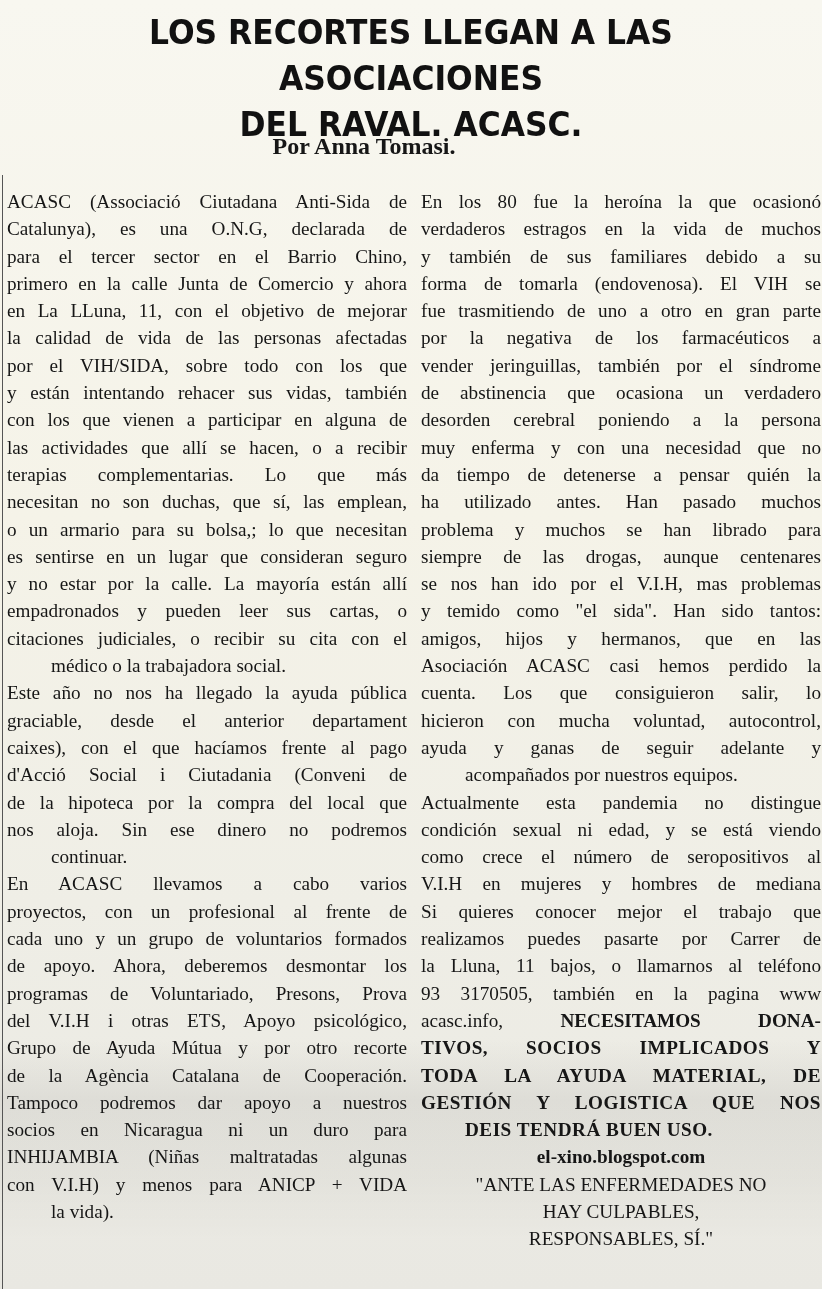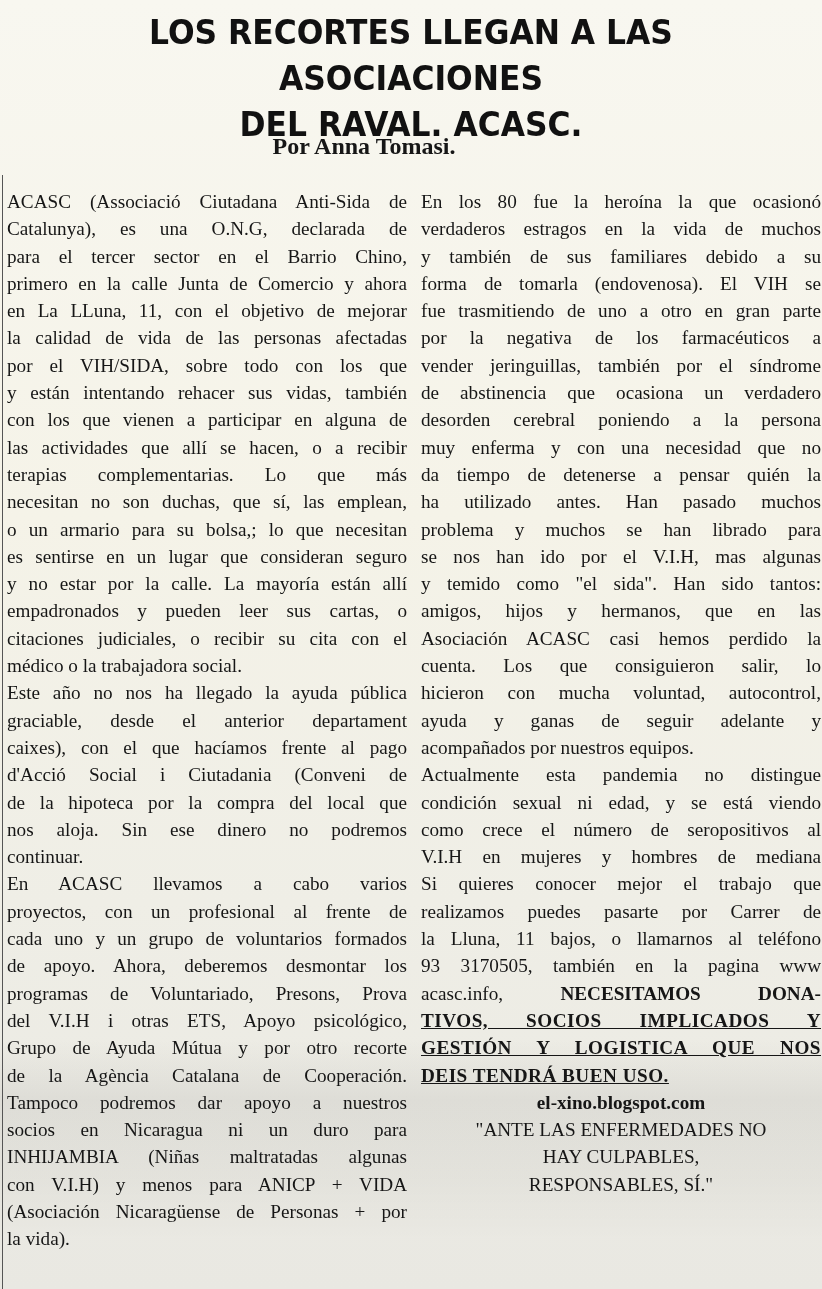--- a/index.html
+++ b/index.html
@@ -33,24 +33,24 @@
   .col {
     position: absolute; top: 188px; width: 400px;
     font-size: 19.2px; line-height: 27.3px;
   }
   .col.left { left: 7px; }
   .col.right { left: 421px; }
   .ln {
     display: block; white-space: nowrap; text-align: justify; text-align-last: justify;
     height: 27.3px; overflow: visible;
   }
-  .ln.last { text-align-last: left; }
+  .ln.last { text-align-last: left; margin-left: 44px; }
   .ln.center { text-align: center; text-align-last: center; }
   .b { font-weight: bold; }
-  .bold-block .ln { font-weight: bold; letter-spacing: 0.5px; text-decoration: underline; }
+  .bold-block .ln { font-weight: bold; letter-spacing: 0.5px; }
   .blog { font-weight: bold; text-align: left; text-align-last: center; }
 </style>
 </head>
 <body>
 
 <div class="page-shade"></div>
 <div class="left-rule"></div>
 
 <div class="title">
   <div>LOS RECORTES LLEGAN A LAS ASOCIACIONES</div>
@@ -90,59 +90,60 @@
     <span class="ln">cada uno y un grupo de voluntarios formados</span>
     <span class="ln">de apoyo. Ahora, deberemos desmontar los</span>
     <span class="ln">programas de Voluntariado, Presons, Prova</span>
     <span class="ln">del V.I.H i otras ETS, Apoyo psicológico,</span>
     <span class="ln">Grupo de Ayuda Mútua y por otro recorte</span>
     <span class="ln">de la Agència Catalana de Cooperación.</span>
     <span class="ln">Tampoco podremos dar apoyo a nuestros</span>
     <span class="ln">socios en Nicaragua ni un duro para</span>
     <span class="ln">INHIJAMBIA (Niñas maltratadas algunas</span>
     <span class="ln">con V.I.H) y menos para ANICP + VIDA</span>
-    <span class="ln">(Asociación Nicaragüense de Personas + por</span>
     <span class="ln last">la vida).</span>
   </div>
 
 <div class="col right" id="col-right">
   <div id="right-lines">
       <span class="ln">En los 80 fue la heroína la que ocasionó</span>
       <span class="ln">verdaderos estragos en la vida de muchos</span>
       <span class="ln">y también de sus familiares debido a su</span>
       <span class="ln">forma de tomarla (endovenosa). El VIH se</span>
       <span class="ln">fue trasmitiendo de uno a otro en gran parte</span>
       <span class="ln">por la negativa de los farmacéuticos a</span>
       <span class="ln">vender jeringuillas, también por el síndrome</span>
       <span class="ln">de abstinencia que ocasiona un verdadero</span>
       <span class="ln">desorden cerebral poniendo a la persona</span>
       <span class="ln">muy enferma y con una necesidad que no</span>
       <span class="ln">da tiempo de detenerse a pensar quién la</span>
       <span class="ln">ha utilizado antes. Han pasado muchos</span>
       <span class="ln">problema y muchos se han librado para</span>
-      <span class="ln">se nos han ido por el V.I.H, mas algunas</span>
+      <span class="ln">siempre de las drogas, aunque centenares</span>
+      <span class="ln">se nos han ido por el V.I.H, mas problemas</span>
       <span class="ln">y temido como "el sida". Han sido tantos:</span>
       <span class="ln">amigos, hijos y hermanos, que en las</span>
       <span class="ln">Asociación ACASC casi hemos perdido la</span>
       <span class="ln">cuenta. Los que consiguieron salir, lo</span>
       <span class="ln">hicieron con mucha voluntad, autocontrol,</span>
       <span class="ln">ayuda y ganas de seguir adelante y</span>
       <span class="ln last">acompañados por nuestros equipos.</span>
       <span class="ln">Actualmente esta pandemia no distingue</span>
       <span class="ln">condición sexual ni edad, y se está viendo</span>
       <span class="ln">como crece el número de seropositivos al</span>
       <span class="ln">V.I.H  en mujeres y hombres de mediana</span>
       <span class="ln">Si quieres conocer mejor el trabajo que</span>
       <span class="ln">realizamos puedes pasarte por Carrer de</span>
       <span class="ln">la Lluna, 11 bajos, o llamarnos al teléfono</span>
       <span class="ln">93 3170505, también en la pagina www</span>
     </div>
   <span class="ln"><span>acasc.info, </span><span class="b">NECESITAMOS DONA-</span></span>
   <div class="bold-block">
     <span class="ln">TIVOS, SOCIOS IMPLICADOS Y</span>
+    <span class="ln">TODA LA AYUDA MATERIAL, DE</span>
     <span class="ln">GESTIÓN Y LOGISTICA QUE NOS</span>
     <span class="ln last">DEIS TENDRÁ BUEN USO.</span>
   </div>
   <span class="ln blog">el-xino.blogspot.com</span>
   <span class="ln center">"ANTE LAS ENFERMEDADES NO</span>
   <span class="ln center">HAY CULPABLES,</span>
   <span class="ln center">RESPONSABLES, SÍ."</span>
 </div>
 
 </body></html>

